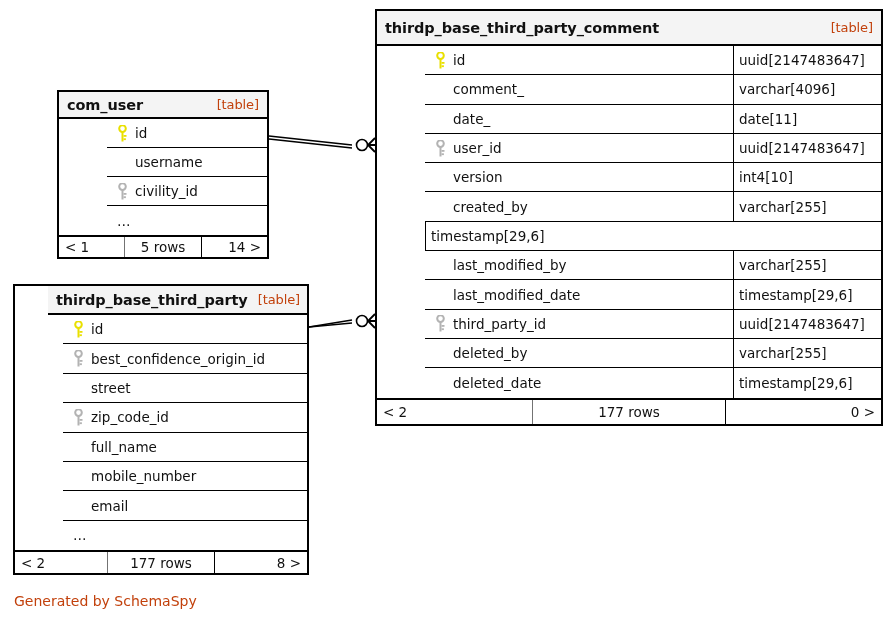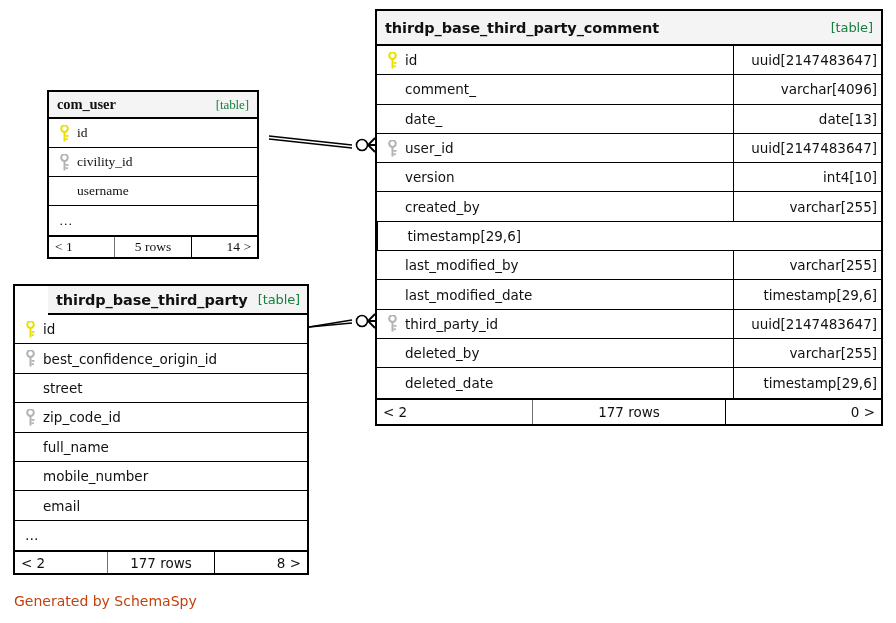--- a/index.html
+++ b/index.html
@@ -21,28 +21,29 @@
     background:#f4f4f4;
     border-bottom:2px solid #000000;
     box-sizing:border-box;
     padding:0 8px;
     font-weight:bold;
     font-size:14.5px;
     letter-spacing:-0.1px;
     white-space:nowrap;
   }
   .tbl-header .tag{
-    font-weight:normal;font-size:13px;color:#15803d;
+    font-weight:normal;font-size:13px;color:#c2410c;
     padding-left:10px;
   }
   .rows{display:block;}
   .row{
     display:flex;align-items:stretch;
     border-bottom:1px solid #000000;
     box-sizing:border-box;
+    margin-left:48px;
   }
   .row:last-child{border-bottom:none;}
   .col-name{
     display:flex;align-items:center;
     flex:1 1 auto;
     padding:0 4px 0 6px;
     box-sizing:border-box;
     white-space:nowrap;
     overflow:hidden;
   }
@@ -71,27 +72,27 @@
     padding:0 6px;
   }
   .footer .f-prev{justify-content:flex-start;}
   .footer .f-mid{justify-content:center;border-left:1px solid #737373;border-right:1px solid #000;}
   .footer .f-next{justify-content:flex-end;}
 
   
   #tbl-comment{left:375px;top:9px;width:508px;}
   #tbl-comment .tbl-header{height:35px;gap:21px;}
   #tbl-comment .row{height:29.3px;}
-  #tbl-comment .col-type{width:148px;min-width:148px;justify-content:flex-end;}
+  #tbl-comment .col-type{width:148px;min-width:148px;}
   #tbl-comment .footer{height:26px;}
   #tbl-comment .f-prev{width:155px;}
   #tbl-comment .f-mid{flex:1 1 auto;}
   #tbl-comment .f-next{width:155px;}
 
-  #tbl-user{left:47px;top:90px;width:212px;font-family:Liberation Serif, serif;}
+  #tbl-user{left:57px;top:90px;width:212px;}
   #tbl-user .tbl-header{height:27px;}
   #tbl-user .row{height:29px;}
   #tbl-user .footer{height:22px;}
   #tbl-user .f-prev{width:65px;}
   #tbl-user .f-mid{flex:1 1 auto;}
   #tbl-user .f-next{width:65px;}
 
   #tbl-thirdparty{left:13px;top:284px;width:296px;}
   #tbl-thirdparty .tbl-header{height:29px;margin-left:33px;}
   #tbl-thirdparty .row{height:29.4px;}
@@ -156,21 +157,21 @@
         <div class="col-type">
           <span>varchar[4096]</span>
         </div>
       </div>
       <div class="row">
         <div class="col-name">
           <span class="keycell"></span>
           <span class="name-text">date_</span>
         </div>
         <div class="col-type">
-          <span>date[13]</span>
+          <span>date[11]</span>
         </div>
       </div>
       <div class="row">
         <div class="col-name">
           <span class="keycell">
             <svg width="9" height="17" viewBox="0 0 9 17">
               <circle cx="4.5" cy="3.6" r="3.3" fill="none" stroke="#b3b3b3" stroke-width="2"></circle>
               <rect x="3.5" y="6" width="2" height="10.5" fill="#b3b3b3"></rect>
               <rect x="5.5" y="10" width="3" height="1.8" fill="#b3b3b3"></rect>
               <rect x="5.5" y="13.3" width="2.4" height="1.8" fill="#b3b3b3"></rect>
@@ -279,35 +280,35 @@
               <rect x="3.5" y="6" width="2" height="10.5" fill="#e9e000"></rect>
               <rect x="5.5" y="10" width="3" height="1.8" fill="#e9e000"></rect>
               <rect x="5.5" y="13.3" width="2.4" height="1.8" fill="#e9e000"></rect>
             </svg>
           </span>
           <span class="name-text">id</span>
         </div>
       </div>
       <div class="row">
         <div class="col-name">
+          <span class="keycell"></span>
+          <span class="name-text">username</span>
+        </div>
+      </div>
+      <div class="row">
+        <div class="col-name">
           <span class="keycell">
             <svg width="9" height="17" viewBox="0 0 9 17">
               <circle cx="4.5" cy="3.6" r="3.3" fill="none" stroke="#b3b3b3" stroke-width="2"></circle>
               <rect x="3.5" y="6" width="2" height="10.5" fill="#b3b3b3"></rect>
               <rect x="5.5" y="10" width="3" height="1.8" fill="#b3b3b3"></rect>
               <rect x="5.5" y="13.3" width="2.4" height="1.8" fill="#b3b3b3"></rect>
             </svg>
           </span>
           <span class="name-text">civility_id</span>
-        </div>
-      </div>
-      <div class="row">
-        <div class="col-name">
-          <span class="keycell"></span>
-          <span class="name-text">username</span>
         </div>
       </div>
       <div class="row ellipsis">
         <div class="col-name">
           <span class="name-text">…</span>
         </div>
       </div>
     </div>
   <div class="footer">
     <div class="f-cell f-prev">&lt; 1</div>

